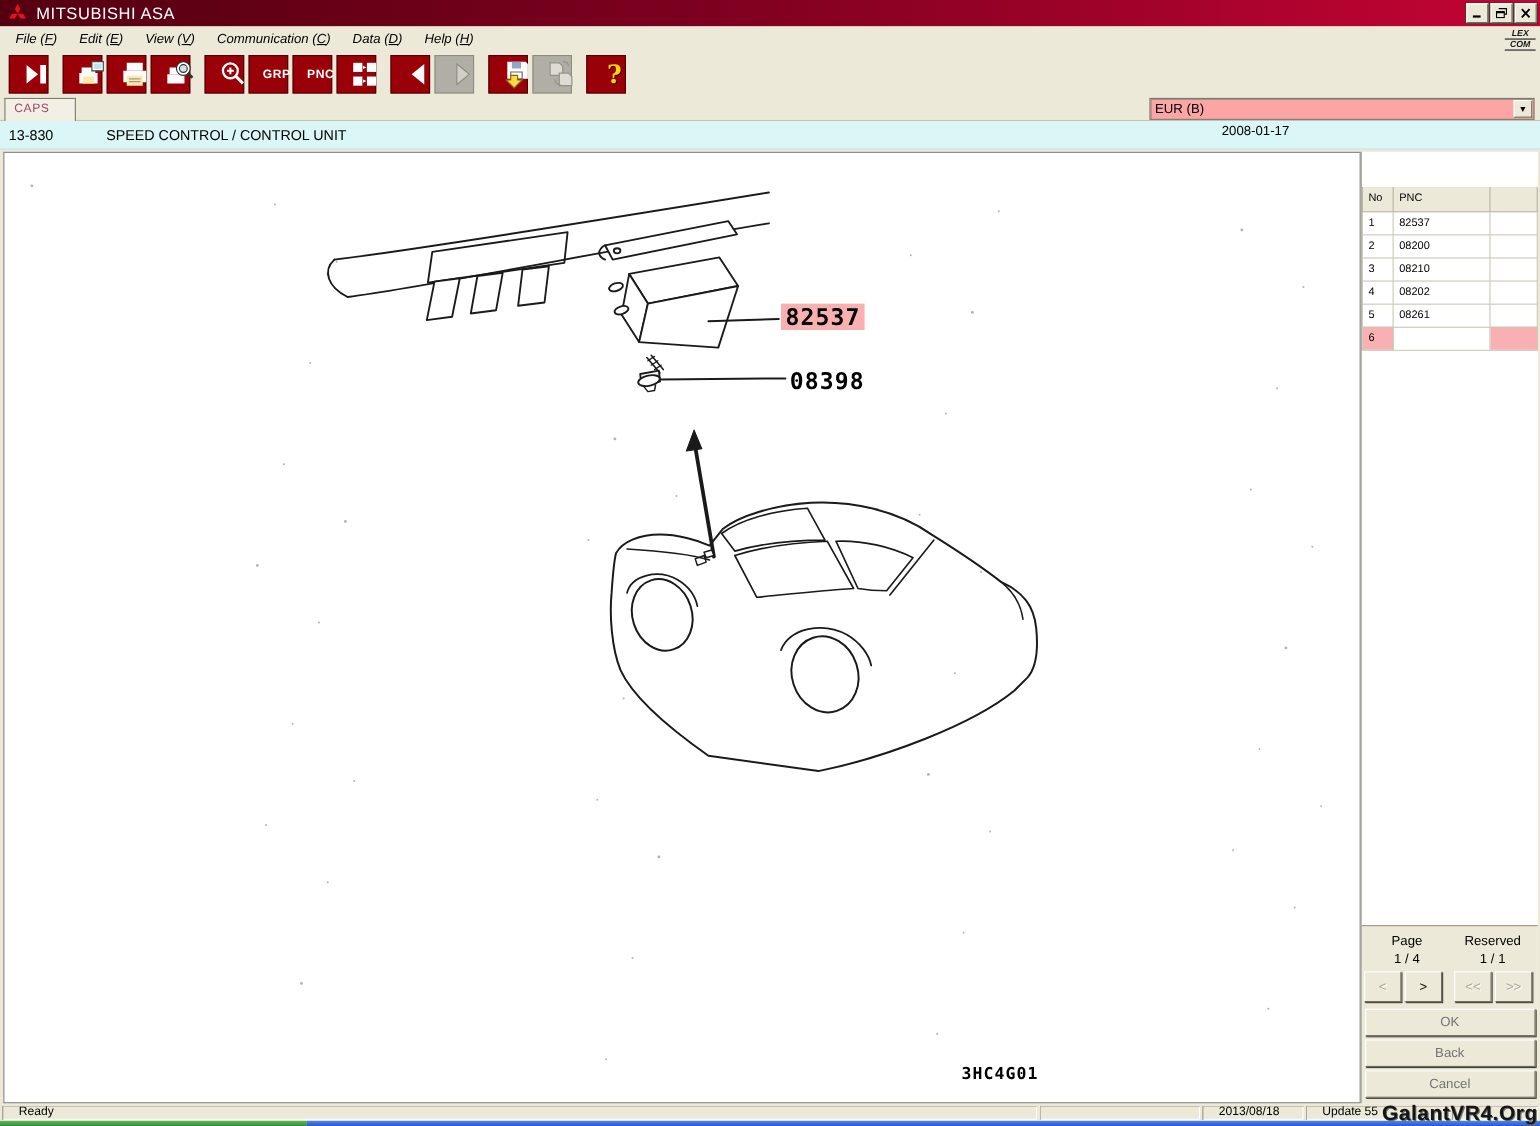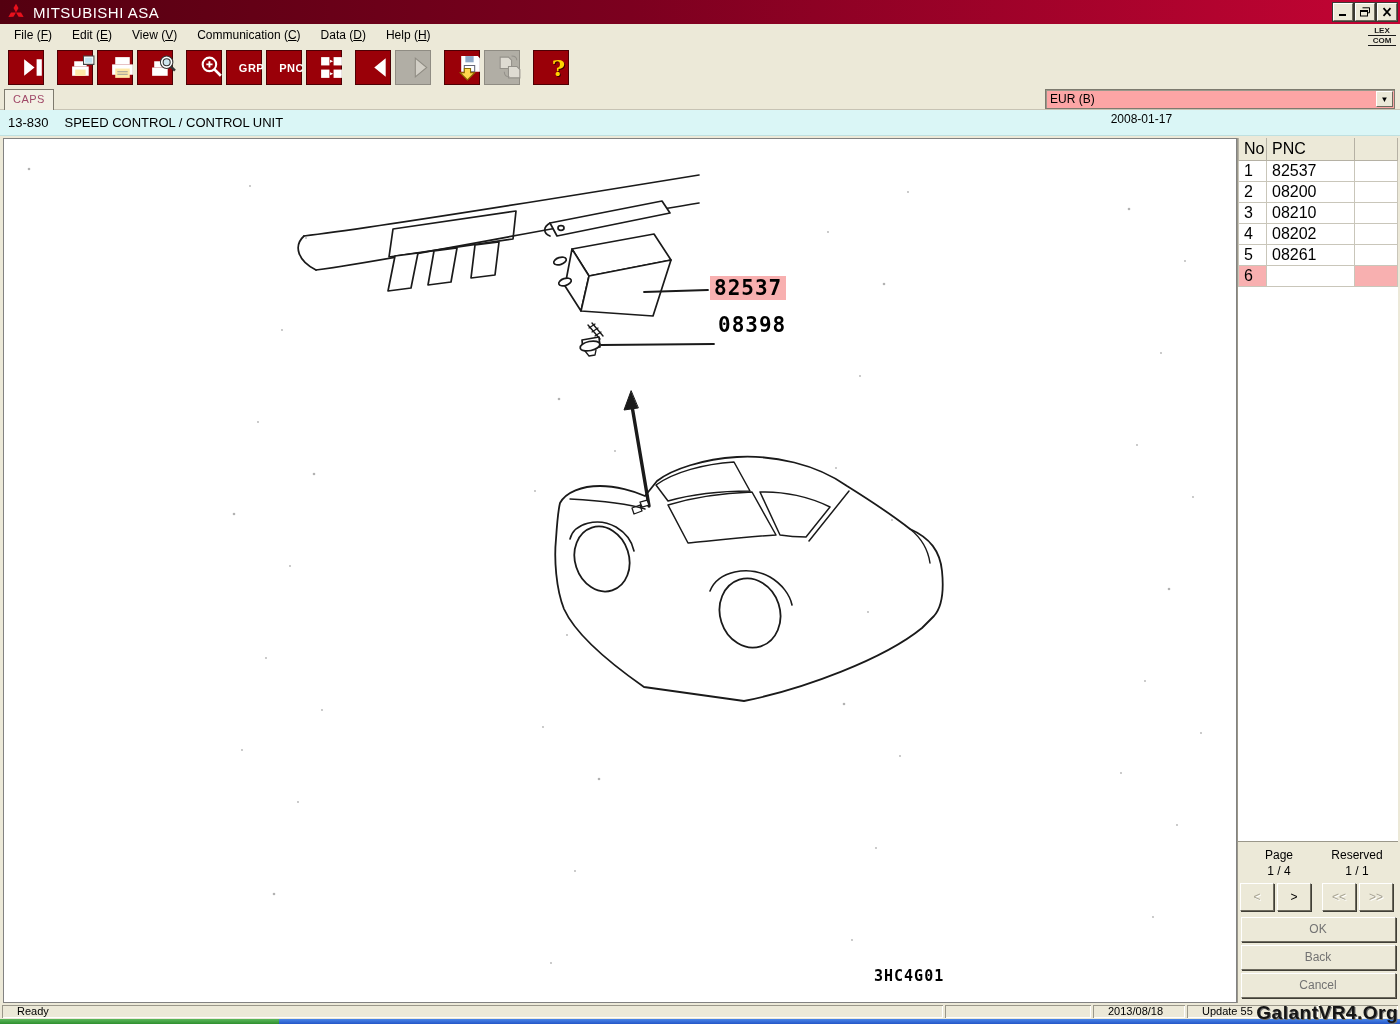--- a/index.html
+++ b/index.html
@@ -14,70 +14,70 @@
   .titlebar .logo { width:22px; height:21px; margin:0 6px 0 2px; }
   .titlebar .title { color:#fff; font-size:15px; letter-spacing:.5px; font-weight:400; }
   .winbtns { margin-left:auto; display:flex; gap:2px; }
   .winbtn { width:20px; height:18px; background:#ece9d8; border:1px solid #fff;
     border-right-color:#6d6a5e; border-bottom-color:#6d6a5e; box-shadow:0 0 0 1px #3c3a33;
     display:flex; align-items:center; justify-content:center; }
   .winbtn svg { width:12px; height:10px; }
 
   
   .menubar { height:23px; display:flex; align-items:center; background:var(--chrome,#ece9d8);
-    font-size:12px; color:#000; padding-left:4px; position:relative; }
+    font-size:12px; color:#000; padding-left:4px; position:relative;font-style:italic; }
   .menu-item { padding:3px 10px 4px 10px; cursor:default; }
   .menu-item u { text-decoration:underline; }
   .lexcom { position:absolute; right:4px; top:2px; width:28px; text-align:center;
     font-size:8px; font-weight:bold; line-height:9px; color:#1a1a1a; }
   .lexcom span { display:block; border-bottom:1px solid #1a1a1a; }
 
   
   .toolbar { height:41px; display:flex; align-items:center; background:var(--chrome,#ece9d8); padding-left:8px; }
   .tbtn { width:36px; height:35px; margin-right:4px; background:var(--toolbar-red,#9a0008);
     border:1px solid #4d0004; display:flex; align-items:center; justify-content:center;padding-left:15px; }
   .tbtn.gap { margin-left:9px; }
   .tbtn.disabled { background:#b1aea5; border-color:#8f8c83; }
   .tbtn svg { width:27px; height:27px; }
   .tb-label { color:#fff; font-weight:bold; font-size:11px; letter-spacing:.5px; }
   .tb-help { color:#ffd400; font-size:23px; font-weight:bold; text-shadow:1px 1px 0 #3a0000; font-family:"DejaVu Serif",serif; }
 
   
   .tabrow { height:22px; background:var(--chrome,#ece9d8); position:relative; border-bottom:1px solid #c7c3b4; }
-  .tab { position:absolute; left:4px; top:1px; height:21px; padding:3px 8px 0 8px;
+  .tab { position:absolute; left:4px; top:1px; height:21px; padding:3px 23px 0 8px;
     background:#f2f0e4; border:1px solid #7d7a6e; border-bottom:none; font-size:11px;
     color:#a04868; letter-spacing:.5px; }
   .combo { position:absolute; right:5px; top:1px; width:350px; height:20px; background:#fca5a5;
     border:1px solid #7d7a6e; box-shadow:inset 1px 1px 0 #9a978a; display:flex; align-items:center;
     font-size:12px; }
   .combo .txt { padding-left:4px; }
   .combo .txt.date { margin-left:12px;margin-top:40px; }
   .combo-btn { margin-left:auto; width:17px; height:16px; margin-right:1px; background:var(--chrome,#ece9d8);
     border:1px solid #fff; border-right-color:#6d6a5e; border-bottom-color:#6d6a5e;
     display:flex; align-items:center; justify-content:center; font-size:8px; color:#000; }
 
   
   .sectionheader { height:26px; background:var(--header-cyan,#daf6f6); display:flex; align-items:center;
-    font-size:13px; color:#000; border-bottom:1px solid #bfe0e0; }
+    font-size:13px; color:#000; border-bottom:1px solid #bfe0e0;gap:32px; }
   .sectionheader .code { margin-left:8px; }
   .sectionheader .name { margin-left:16px; }
 
   
   .main { height:867px; display:flex; padding:2px 2px 0 3px; background:var(--chrome,#ece9d8); }
   .diagram-panel { flex:1; background:#fff; border:1px solid #828282; position:relative; overflow:hidden; }
   .diagram-panel svg.art { position:absolute; left:0; top:0; }
   .callout { position:absolute; font-family:"DejaVu Sans Mono",monospace; font-weight:bold;
     font-size:21px; color:#000; line-height:24px; padding:0 4px; letter-spacing:1px; }
   .callout.hl { background:var(--highlight-pink,#f8b0b0); }
   .figcode { position:absolute; font-family:"DejaVu Sans Mono",monospace; font-weight:bold;
     font-size:15px; color:#000; letter-spacing:1px; }
 
   
   .side-panel { width:161px; background:#fff; border-left:1px solid #9a978a; display:flex; flex-direction:column; }
-  .ptable { width:100%; border-collapse:collapse; table-layout:fixed; font-size:16px; }
+  .ptable { width:100%; border-collapse:collapse; table-layout:fixed; font-size:10px;margin-top:32px; }
   .ptable th { background:var(--chrome,#ece9d8); font-weight:normal; text-align:left; height:22px;
     padding-left:5px; border:1px solid #b5b1a4; border-top:none; }
   .ptable td { height:21px; border:1px solid #c9c6ba; padding-left:5px; background:#fff; }
   .ptable .c-no { width:28px; } .ptable .c-pnc { width:88px; } .ptable .c-x { width:auto; padding:0; }
   .ptable td.hl { background:var(--highlight-pink,#f8b0b0); }
   .side-fill { flex:1; background:#fff; }
 
   .side-bottom { background:var(--chrome,#ece9d8); border-top:1px solid #9a978a; padding:2px 2px 2px 2px; }
   .pager-labels { display:flex; font-size:12px; text-align:center; margin-top:4px; }
   .pager-labels .half { flex:1; }
@@ -376,21 +376,21 @@
           <path d="M845 352 L805 402" stroke-width="1.5"></path>
 
           <ellipse cx="598" cy="420" rx="27" ry="33" transform="rotate(-18 598 420)" fill="#fff" stroke-width="1.8"></ellipse>
           <ellipse cx="746" cy="474" rx="30" ry="35" transform="rotate(-18 746 474)" fill="#fff" stroke-width="1.8"></ellipse>
           <path d="M566 400 C570 384 594 378 612 388 C622 394 628 402 630 412" stroke-width="1.6"></path>
           <path d="M706 452 C714 432 744 426 766 438 C778 445 786 456 788 466" stroke-width="1.6"></path>
           <path d="M906 390 C916 398 924 410 926 424" stroke-width="1.4"></path>
         </g>
       </svg>
       <span class="callout hl" style="left:706px; top:137px;">82537</span>
-      <span class="callout" style="left:710px; top:174px;">08398</span>
+      <span class="callout" style="left:710px; top:196px;">08398</span>
       <span class="figcode" style="left:870px; top:828px;">3HC4G01</span>
     </div>
 
     <div class="side-panel">
       <table class="ptable">
         <thead>
           <tr>
             <th class="c-no">No</th>
             <th class="c-pnc">PNC</th>
             <th class="c-x"></th>

